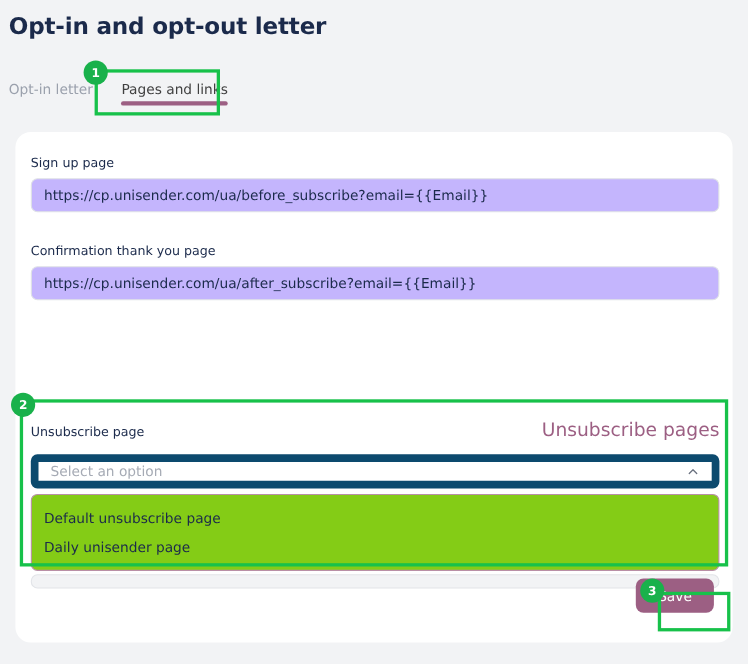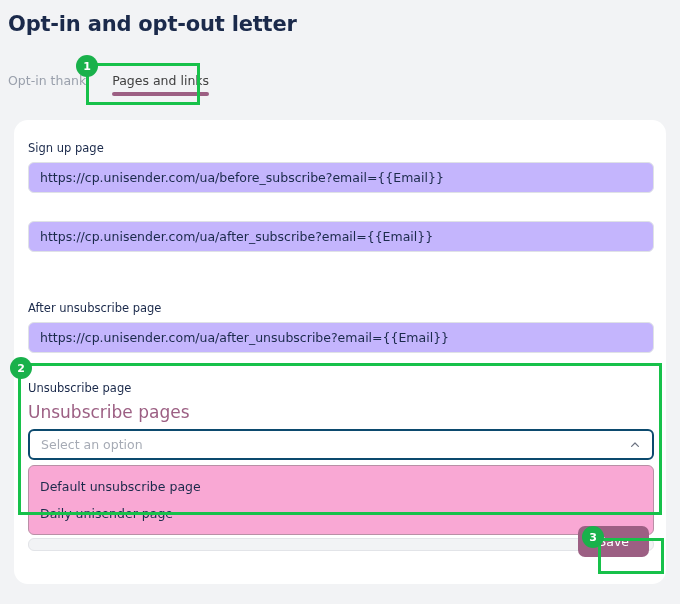--- a/index.html
+++ b/index.html
@@ -107,32 +107,31 @@
     position: absolute;
     left: 14px;
     top: 261px;
     width: 626px;
   }
   .unsub-head {
     display: flex;
     justify-content: space-between;
     align-items: baseline;
     margin-bottom: 7px;
-    flex-direction: column;
   }
   .unsub-link {
     font-size: 17px;
     color: #9c5f83;
     cursor: pointer;
   }
   .select-box {
     position: relative;
     width: 100%;
     height: 31px;
-    border: 2px solid #0c4a6e;
+    border: 7px solid #0c4a6e;
     border-radius: 6px;
     background: #fff;
     display: flex;
     align-items: center;
     padding: 0 11px;
   }
   .select-placeholder {
     font-size: 12.5px;
     color: #a6abb5;
   }
@@ -142,21 +141,21 @@
     top: 50%;
     transform: translateY(-50%);
     width: 10px;
     height: 10px;
   }
   .dropdown {
     margin-top: 5px;
     width: 100%;
     border: 1px solid #b98fa6;
     border-radius: 6px;
-    background: #f9a8d4;
+    background: #84cc16;
     padding: 7px 0;
   }
   .dropdown-option {
     font-size: 12.5px;
     color: #1b2a4b;
     padding: 6px 11px;
     cursor: pointer;
   }
   .ghost-input {
     margin-top: 3px;
@@ -222,44 +221,41 @@
   .badge-1 { left: 76px; top: 55px; }
   .badge-2 { left: 10px; top: 357px; }
   .badge-3 { left: 582px; top: 526px; }
 </style>
 </head>
 <body>
 
 <div class="page-title">Opt-in and opt-out letter</div>
 
 <div class="tabs">
-  <div class="tab tab-inactive">Opt-in thank</div>
+  <div class="tab tab-inactive">Opt-in letter</div>
   <div class="tab tab-active">
     <span>Pages and links</span>
     <span class="tab-underline"></span>
   </div>
 </div>
 
 <div class="hl-tab"></div>
 
 <div class="card">
 
   <div class="field field-1">
     <label class="field-label">Sign up page</label>
     <input class="text-input" type="text" value="https://cp.unisender.com/ua/before_subscribe?email={{Email}}" style="">
   </div>
 
   <div class="field field-2">
+    <label class="field-label">Confirmation thank you page</label>
     <input class="text-input" type="text" value="https://cp.unisender.com/ua/after_subscribe?email={{Email}}" style="">
   </div>
 
-  <div class="field field-3">
-    <label class="field-label">After unsubscribe page</label>
-    <input class="text-input" type="text" value="https://cp.unisender.com/ua/after_unsubscribe?email={{Email}}" style="">
-  </div>
 
   <div class="unsub-block">
     <div class="unsub-head">
       <span class="field-label">Unsubscribe page</span>
       <span class="unsub-link">Unsubscribe pages</span>
     </div>
 
     <div class="select-box">
       <span class="select-placeholder">Select an option</span>
       <svg class="caret-up" viewBox="0 0 10 10">

